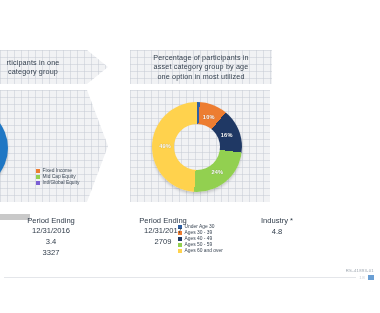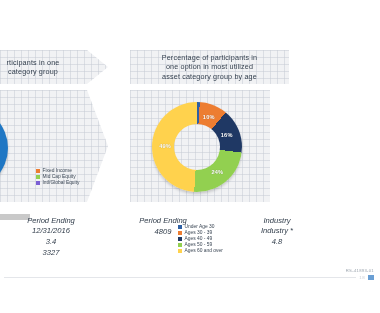--- a/index.html
+++ b/index.html
@@ -52,21 +52,21 @@
   }
   #banner-left {
     left: -42px;
     top: 12px;
     width: 150px;
     clip-path: polygon(0 0, 86% 0, 100% 50%, 86% 100%, 0 100%);
   }
   #banner-right {
     left: 130px;
     top: 12px;
-    width: 159px;
+    width: 142px;
     clip-path: polygon(0 0, 100% 0, 100% 100%, 0 100%);
   }
 
   
   .plot {
     position: absolute;
   }
   #plot-left {
     left: -42px;
     top: 52px;
@@ -158,21 +158,20 @@
     background: #c9c9c9;
   }
 
   
   #stats {
     position: absolute;
     left: 0;
     top: 178px;
     width: 319px;
     height: 54px;
-    font-style: italic;
   }
   .stat-col {
     position: absolute;
     text-align: center;
     font-size: 7.6px;
     line-height: 10px;
     color: #2f3b49;
   }
   .stat-head { white-space: nowrap; }
   .stat-val { margin-top: 1px; }
@@ -254,22 +253,22 @@
     </div>
     <div class="legend-row">
       <span class="swatch" style="background:#7b5fd4"></span>
       <span>Intl/Global Equity</span>
     </div>
   </div>
 
   <div id="banner-right" class="banner grid-panel">
     <div>
       <div>Percentage of participants in</div>
+      <div>asset category group by age</div>
       <div>one option in most utilized</div>
-      <div>asset category group by age</div>
     </div>
   </div>
 
   <div id="plot-right" class="plot grid-panel">
     <div id="donut-right" class="donut" style="background: conic-gradient(rgb(46, 95, 163) 0deg, rgb(46, 95, 163) 3.6deg, rgb(237, 125, 49) 3.6deg, rgb(237, 125, 49) 39.6deg, rgb(31, 56, 100) 39.6deg, rgb(31, 56, 100) 97.2deg, rgb(146, 208, 80) 97.2deg, rgb(146, 208, 80) 183.6deg, rgb(255, 210, 77) 183.6deg, rgb(255, 210, 77) 360deg);">
       <div class="donut-hole"></div>
     <div class="slice-label" style="left: 48.7616px; top: 12.2936px; width: 16px; text-align: center;">10%</div>
         <div class="slice-label" style="left: 66.7064px; top: 30.2384px; width: 16px; text-align: center;">16%</div>
         <div class="slice-label" style="left: 57.3657px; top: 66.6179px; width: 16px; text-align: center;">24%</div>
         <div class="slice-label" style="left: 5.06577px; top: 40.9964px; width: 16px; text-align: center;">49%</div>
@@ -301,24 +300,24 @@
 
   <div id="stats">
     <div id="col1" class="stat-col">
       <div class="stat-head">Period Ending</div>
       <div class="stat-head">12/31/2016</div>
       <div class="stat-val">3.4</div>
       <div class="stat-val">3327</div>
     </div>
     <div id="col2" class="stat-col">
       <div class="stat-head">Period Ending</div>
-      <div class="stat-val">4809</div>
+      <div class="stat-head">12/31/2017</div>
+      <div class="stat-val">2709</div>
     </div>
     <div id="col3" class="stat-col">
-      <div class="stat-head">Industry</div>
       <div class="stat-head">Industry *</div>
       <div class="stat-val">4.8</div>
     </div>
   </div>
 
   <div id="footer-code">RS-41893-01</div>
   <div id="footer-rule"></div>
   <div id="footer-bar">
     <span id="footer-page">18</span>
     <span id="footer-badge"></span>

